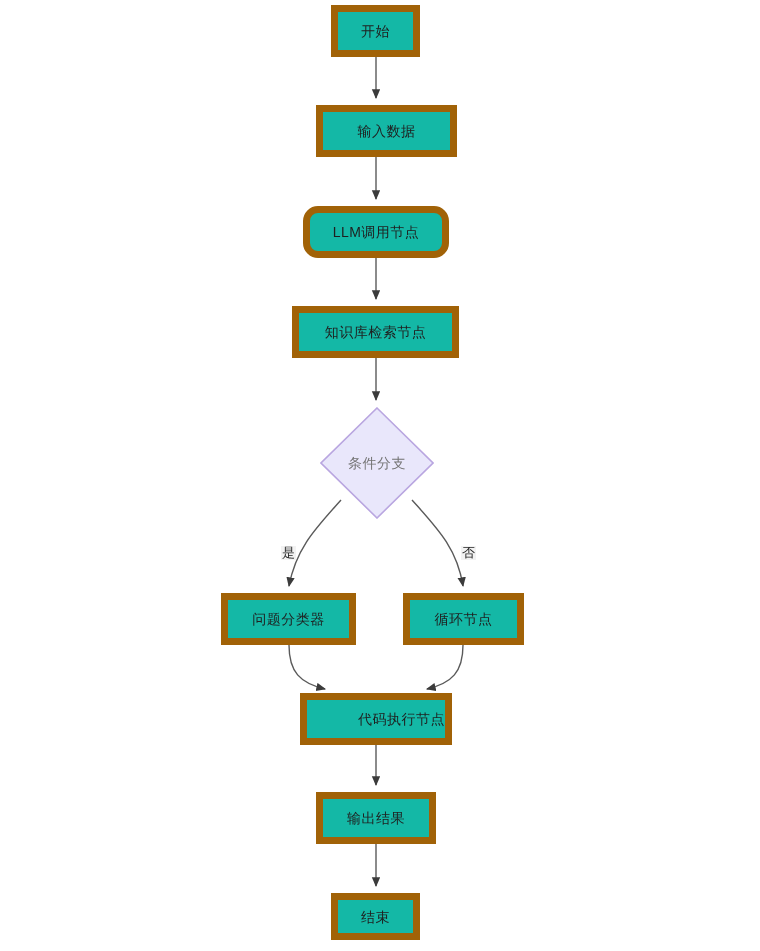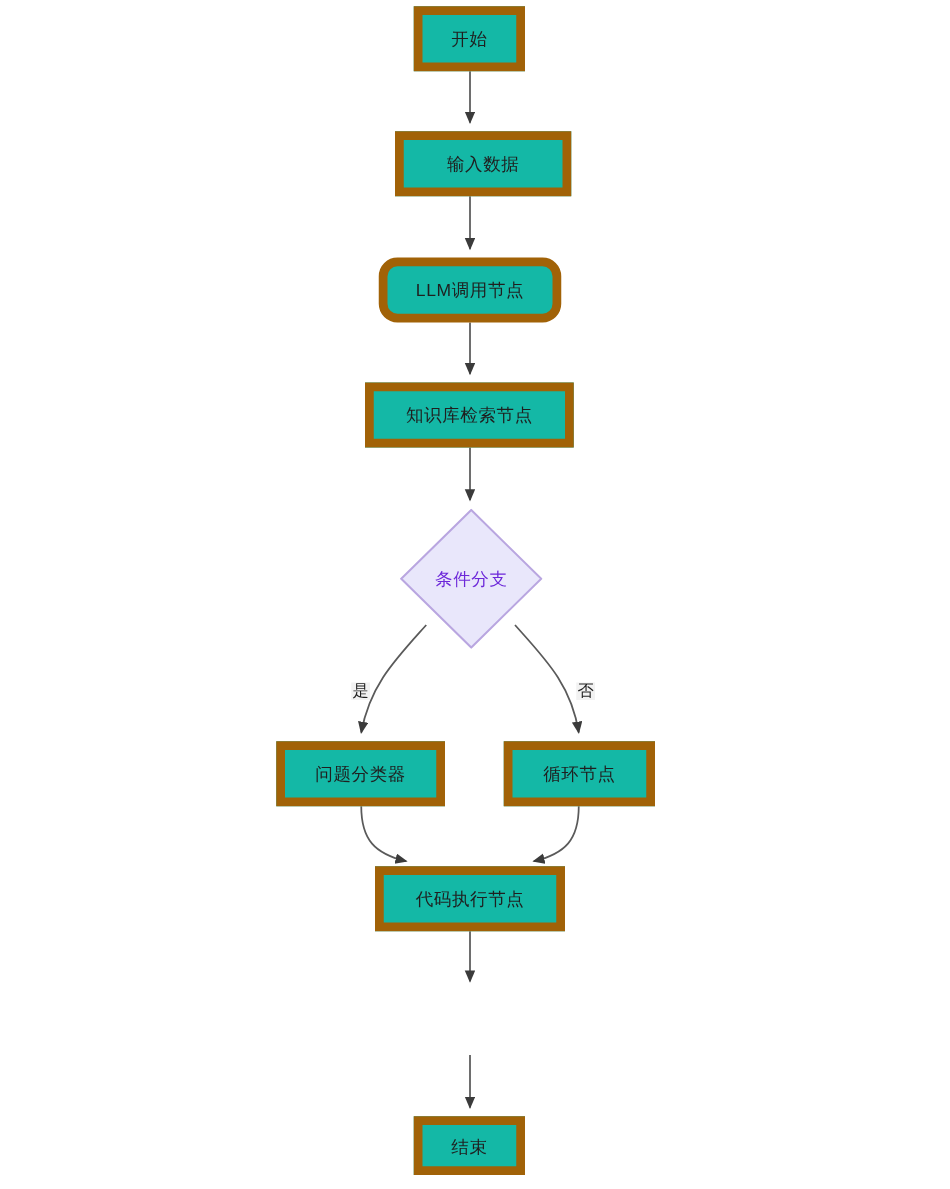--- a/index.html
+++ b/index.html
@@ -52,21 +52,21 @@
     position: absolute;
     left: 0;
     top: 0;
     width: 100%;
     height: 100%;
   }
   .diamond-label {
     position: relative;
     z-index: 2;
     font-size: 14px;
-    color: #6d28d9;
+    color: #737373;
     letter-spacing: 0.5px;
   }
   .edge-label {
     position: absolute;
     background: #f2f2f2;
     color: #1f1f1f;
     font-size: 13px;
     line-height: 1.1;
     padding: 0px 1px;
     white-space: nowrap;
@@ -122,24 +122,27 @@
   </div>
 
   <div class="node" style="left:221px; top:593px; width:135px; height:52px;">
     <span>问题分类器</span>
   </div>
 
   <div class="node" style="left:403px; top:593px; width:121px; height:52px;">
     <span>循环节点</span>
   </div>
 
-  <div class="node" style="left:300px; top:693px; width:152px; height:52px;">
+  <div class="node" style="left:300px; top:693px; width:152px; height:52px;justify-content:flex-end;">
     <span>代码执行节点</span>
   </div>
 
+  <div class="node" style="left:316px; top:792px; width:120px; height:52px;">
+    <span>输出结果</span>
+  </div>
 
   <div class="node" style="left:331px; top:893px; width:89px; height:47px;">
     <span>结束</span>
   </div>
 
   <div class="edge-label" style="left:281px; top:546px;">是</div>
 
   <div class="edge-label" style="left:461px; top:546px;">否</div>
 
 </div>

